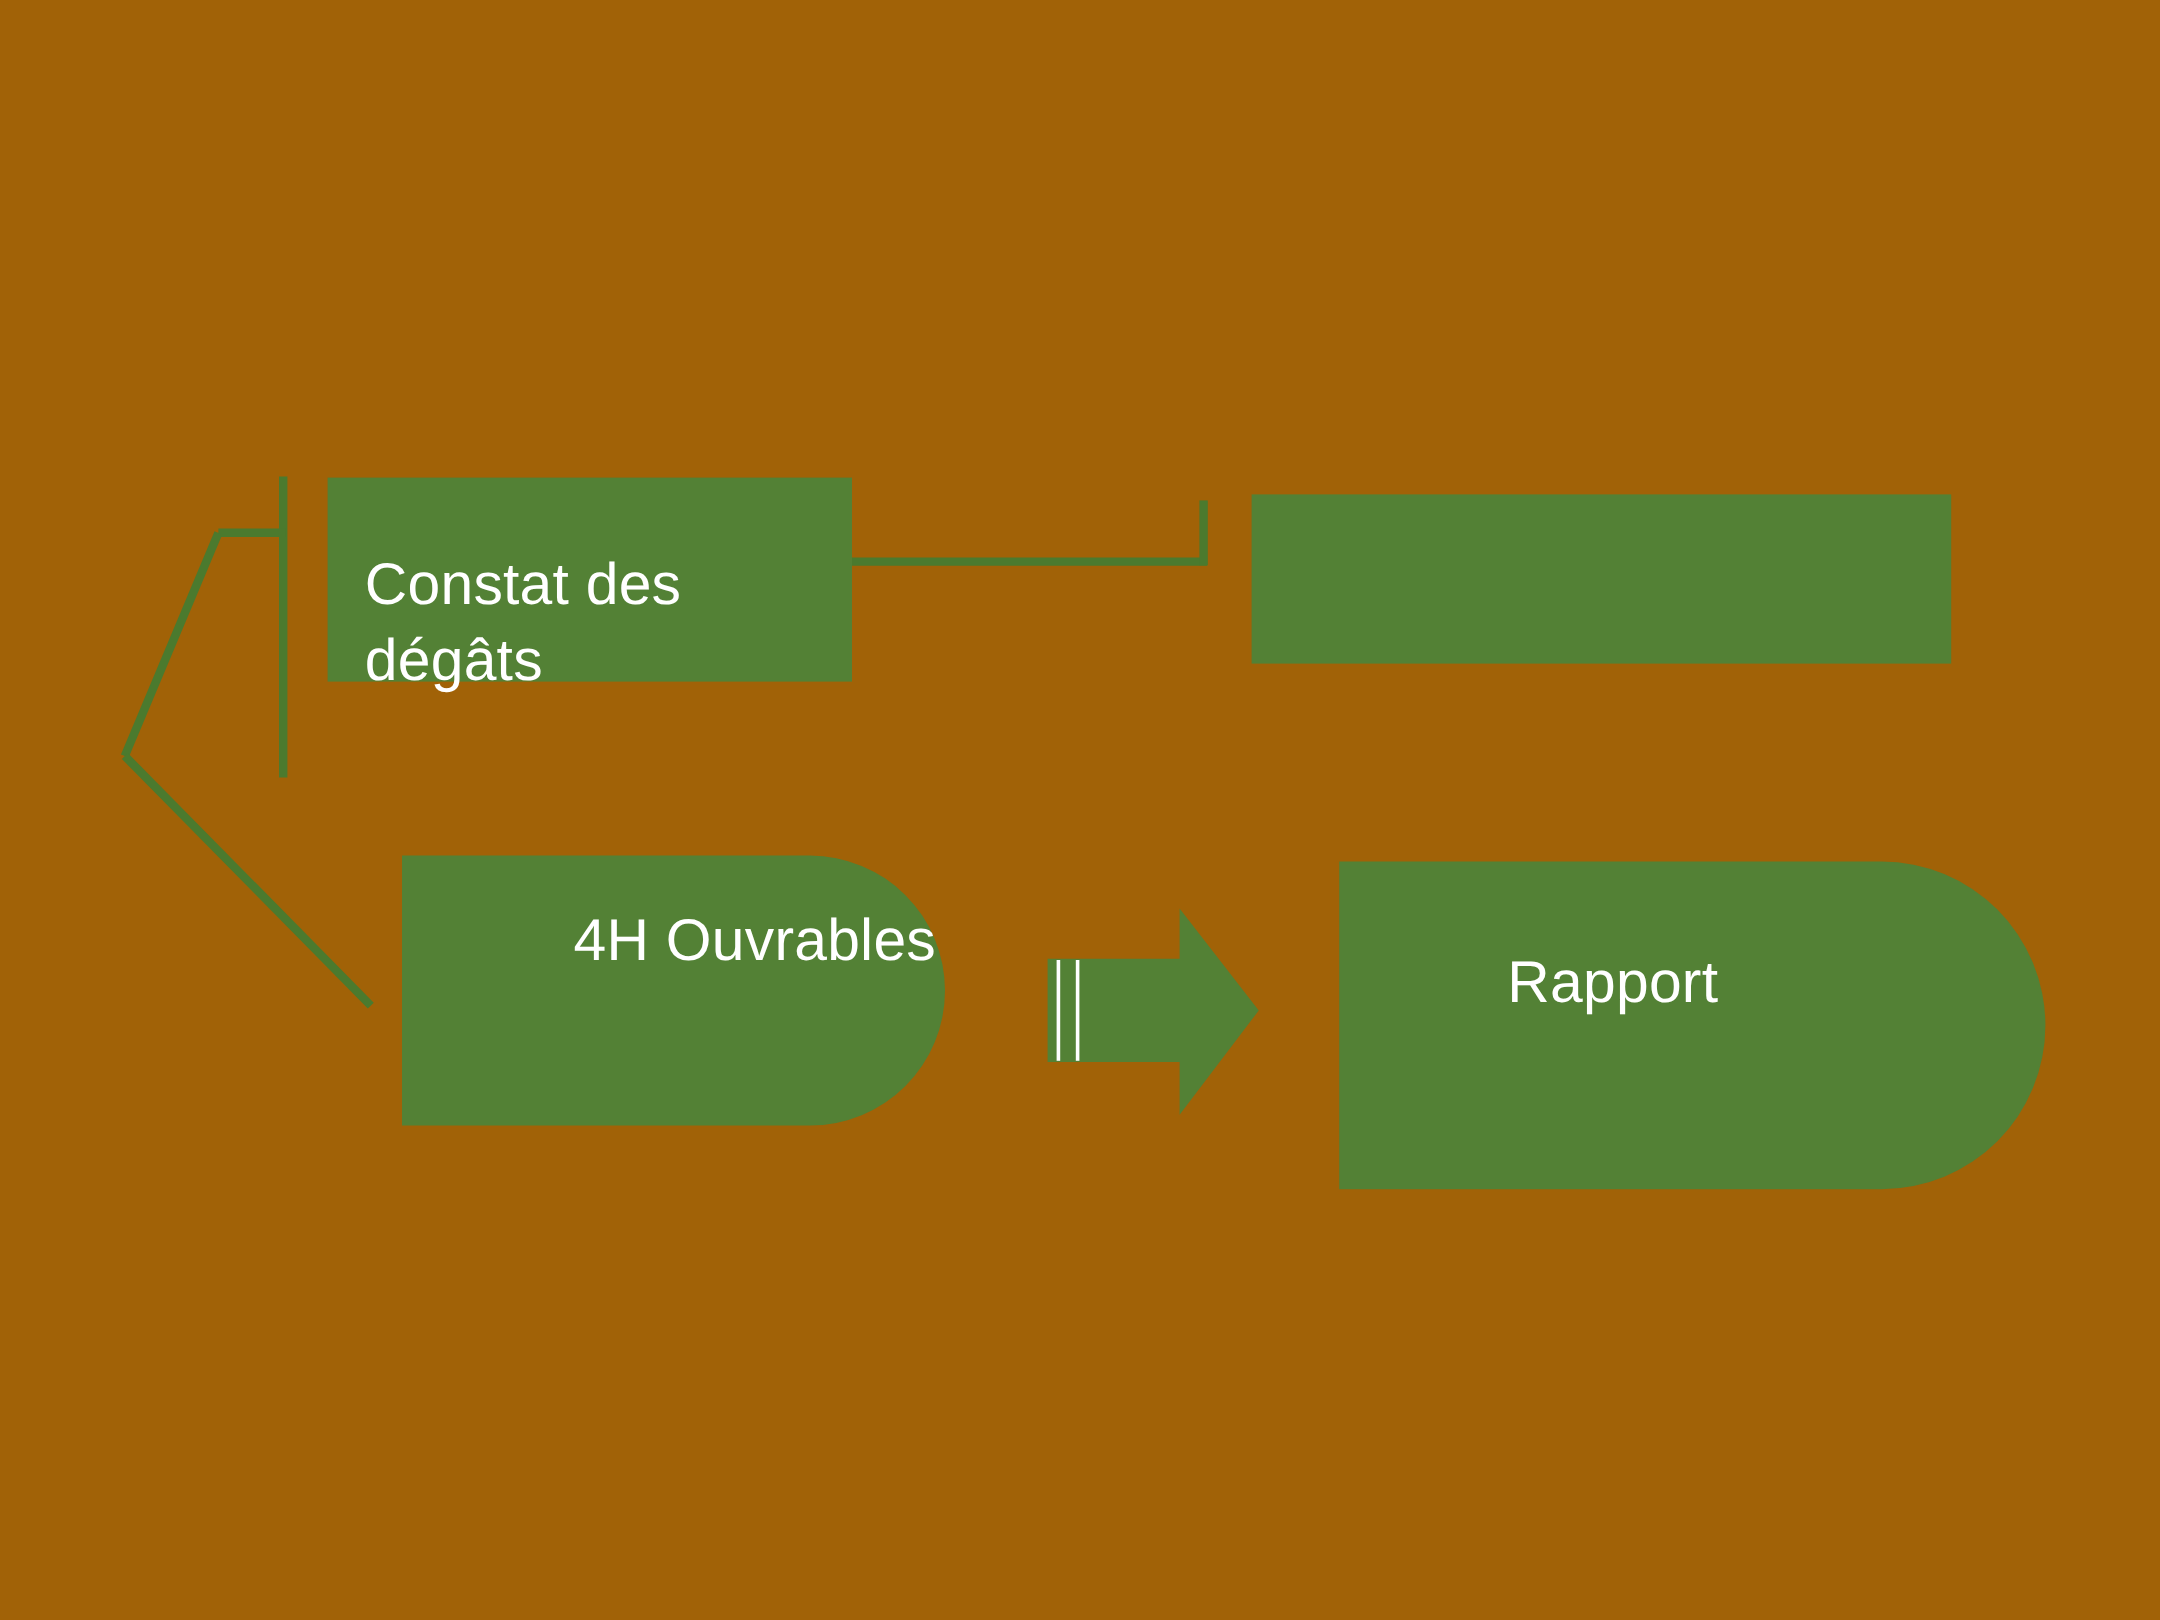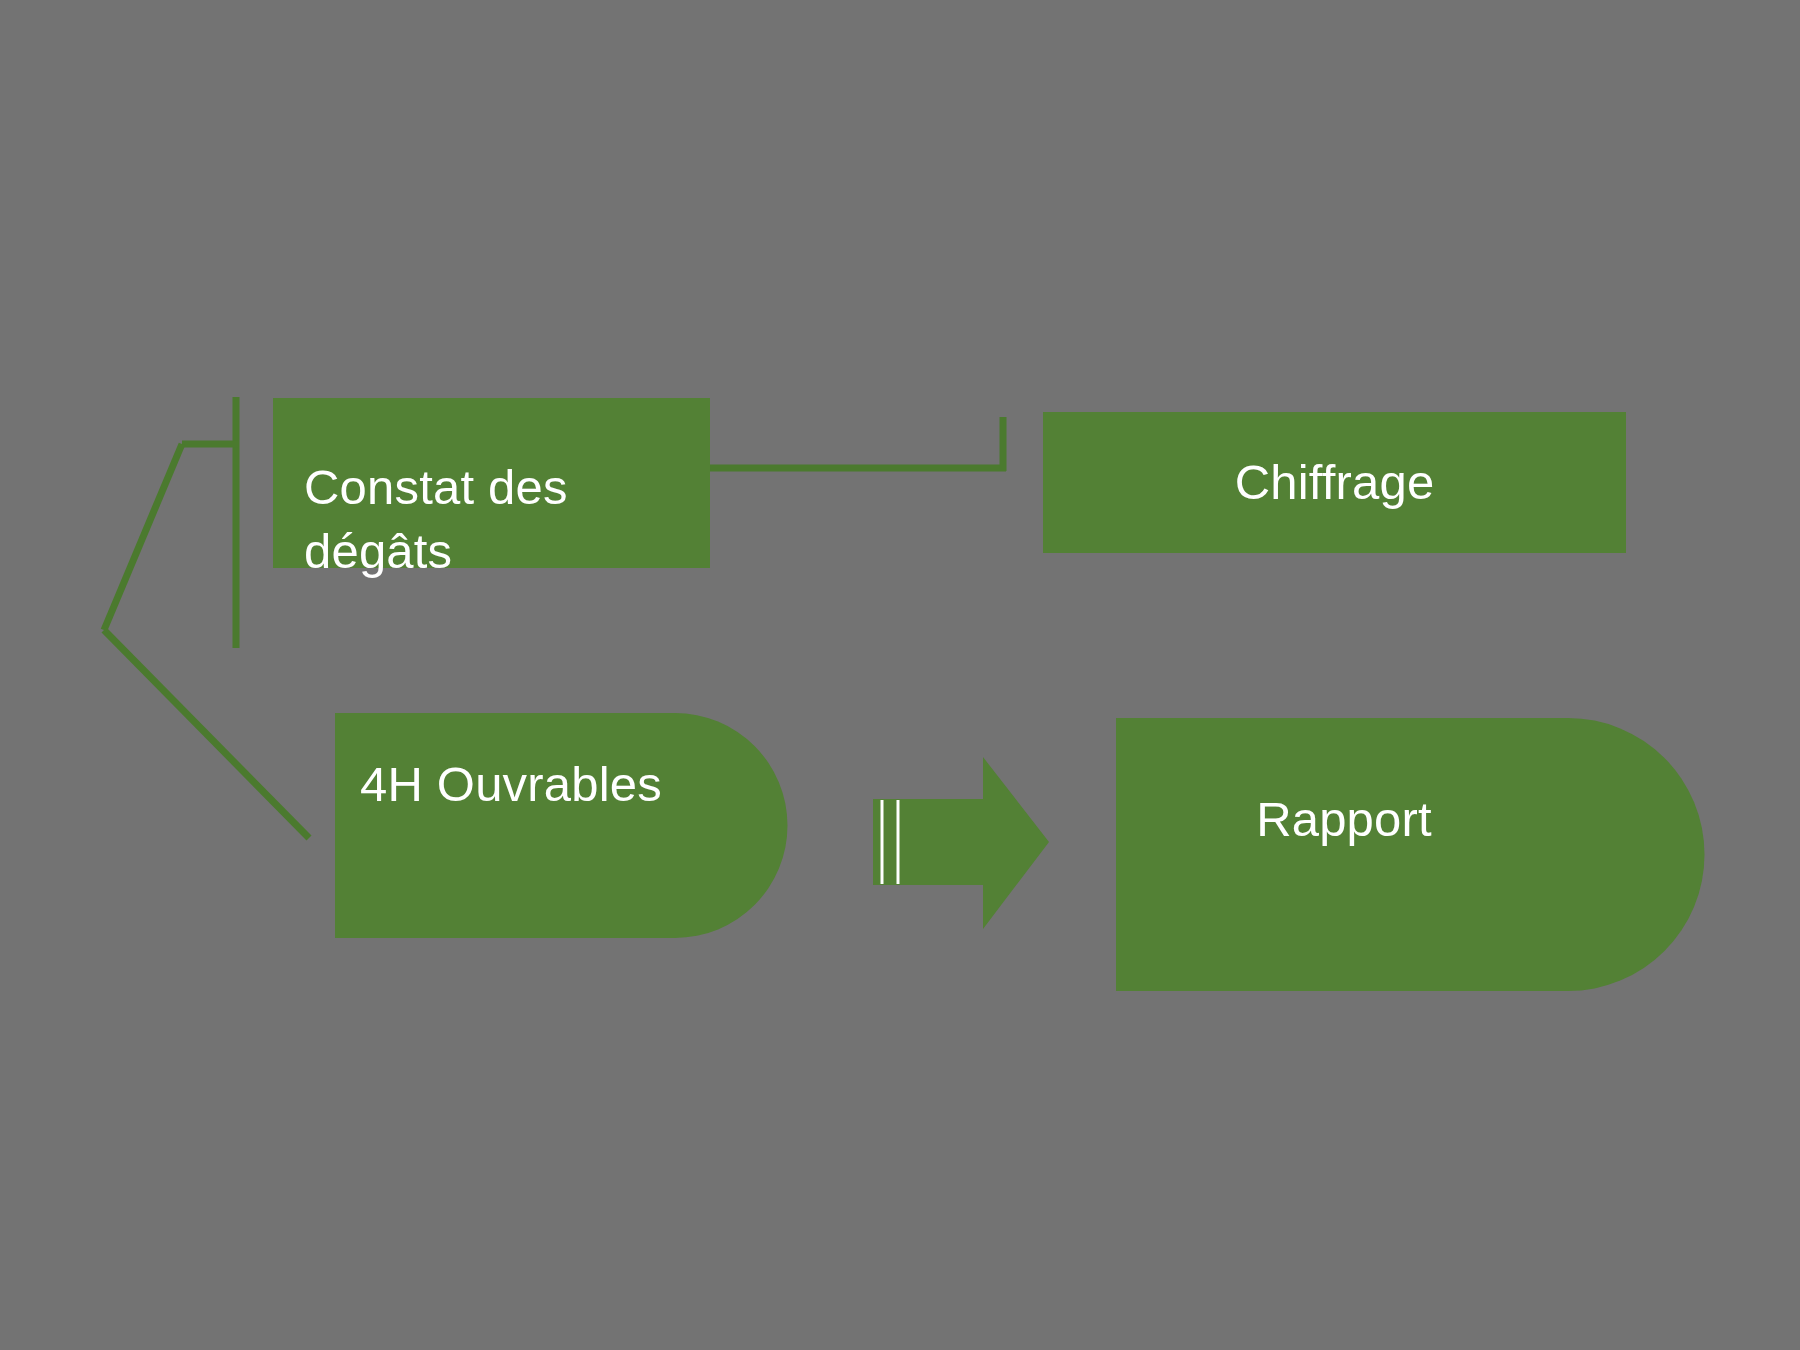--- a/index.html
+++ b/index.html
@@ -7,21 +7,21 @@
     padding: 0;
     background: #ffffff;
   }
   body {
     font-family: "Liberation Sans", sans-serif;
   }
   #canvas {
     position: relative;
     width: 1800px;
     height: 1350px;
-    background: #737373;
+    background: #a16207;
     overflow: hidden;
   }
   .svg-layer {
     position: absolute;
     top: 0;
     left: 0;
     width: 1800px;
     height: 1350px;
   }
   .node-label {
@@ -48,21 +48,21 @@
     font-size: 49px;
     line-height: 58px;
     text-align: center;
   }
   #label-ouvrables {
     left: 360px;
     top: 755px;
     width: 420px;
     font-size: 49px;
     line-height: 58px;
-    text-align: left;
+    text-align: right;
   }
   #label-rapport {
     left: 1144px;
     top: 790px;
     width: 400px;
     font-size: 49px;
     line-height: 58px;
     text-align: center;
   }
 </style>
@@ -99,19 +99,18 @@
       <path d="M 873 799 L 983 799 L 983 757 L 1049 842 L 983 929 L 983 885 L 873 885 Z" fill="#538135"></path>
       <line x1="882" y1="800" x2="882" y2="884" stroke="#ffffff" stroke-width="3"></line>
       <line x1="898" y1="800" x2="898" y2="884" stroke="#ffffff" stroke-width="3"></line>
     </g>
 
     <path d="M 1116 718 L 1568 718 A 136.5 136.5 0 0 1 1568 991 L 1116 991 Z" fill="#538135"></path>
   </svg>
 
   <div class="node-label" id="label-constat">Constat des dégâts</div>
 
-  <div class="node-label" id="label-chiffrage">Chiffrage</div>
 
   <div class="node-label" id="label-ouvrables">4H Ouvrables</div>
 
   <div class="node-label" id="label-rapport">Rapport</div>
 
 </div>
 
 </body></html>

